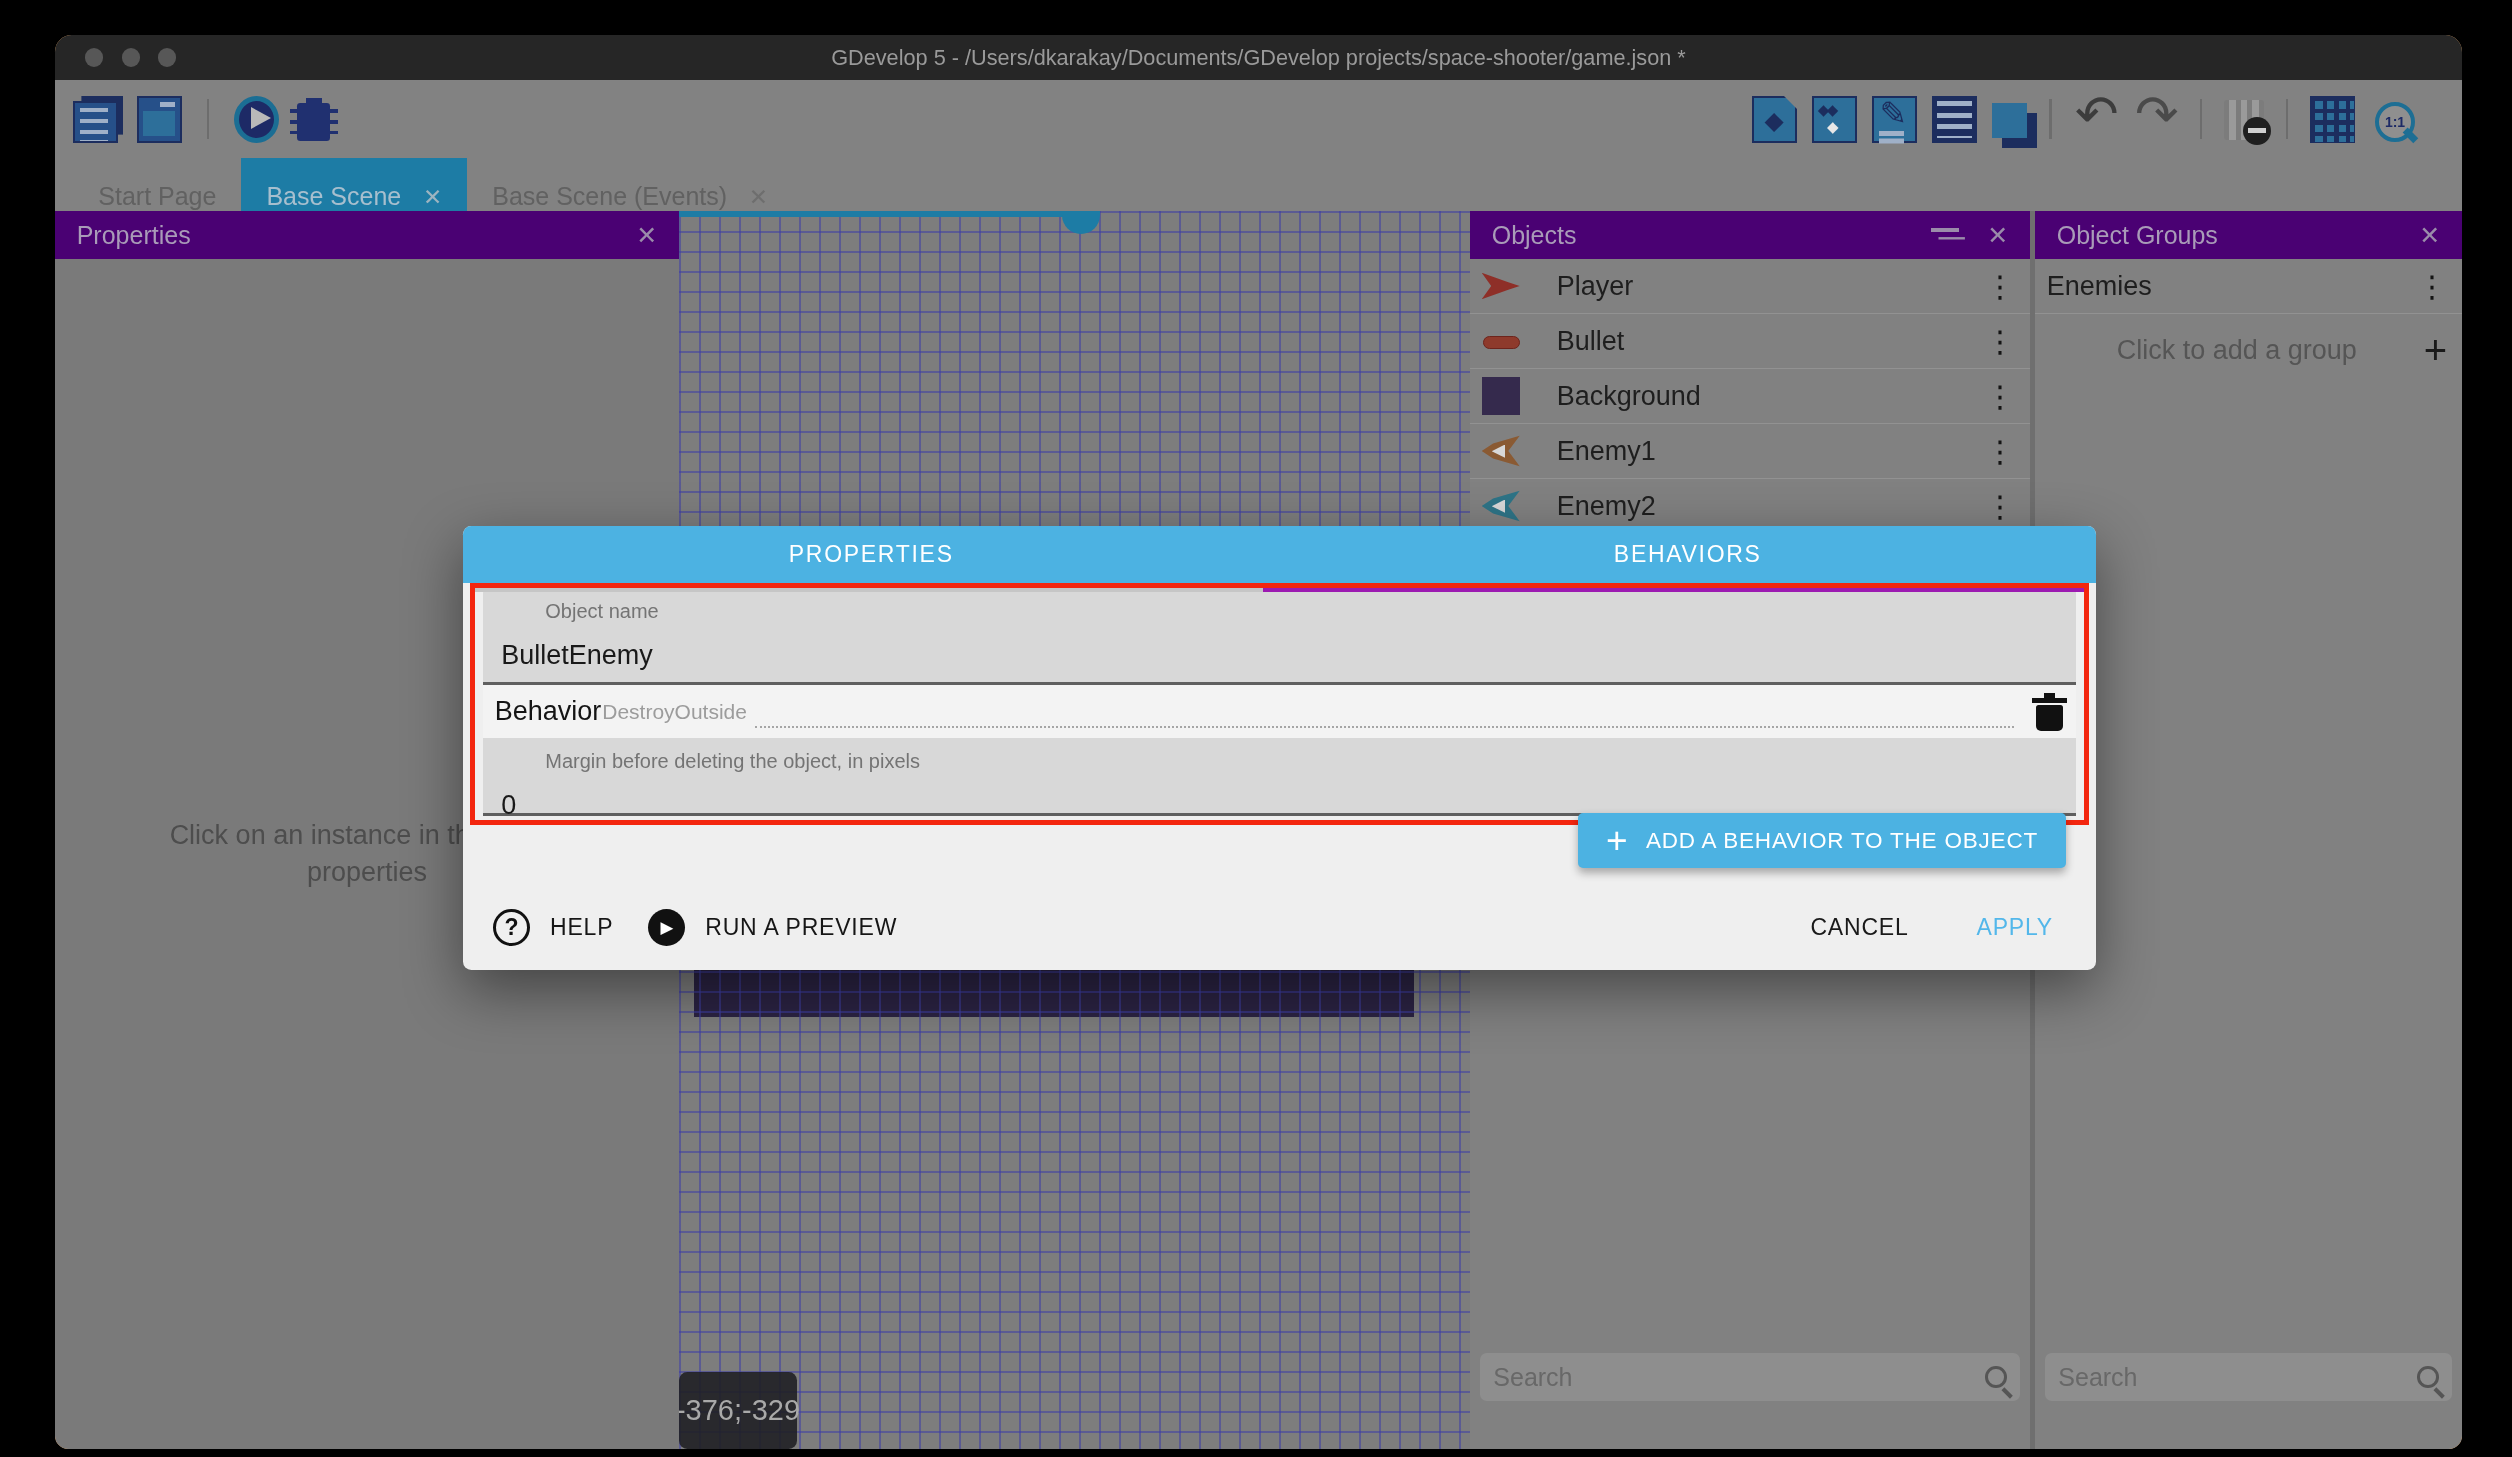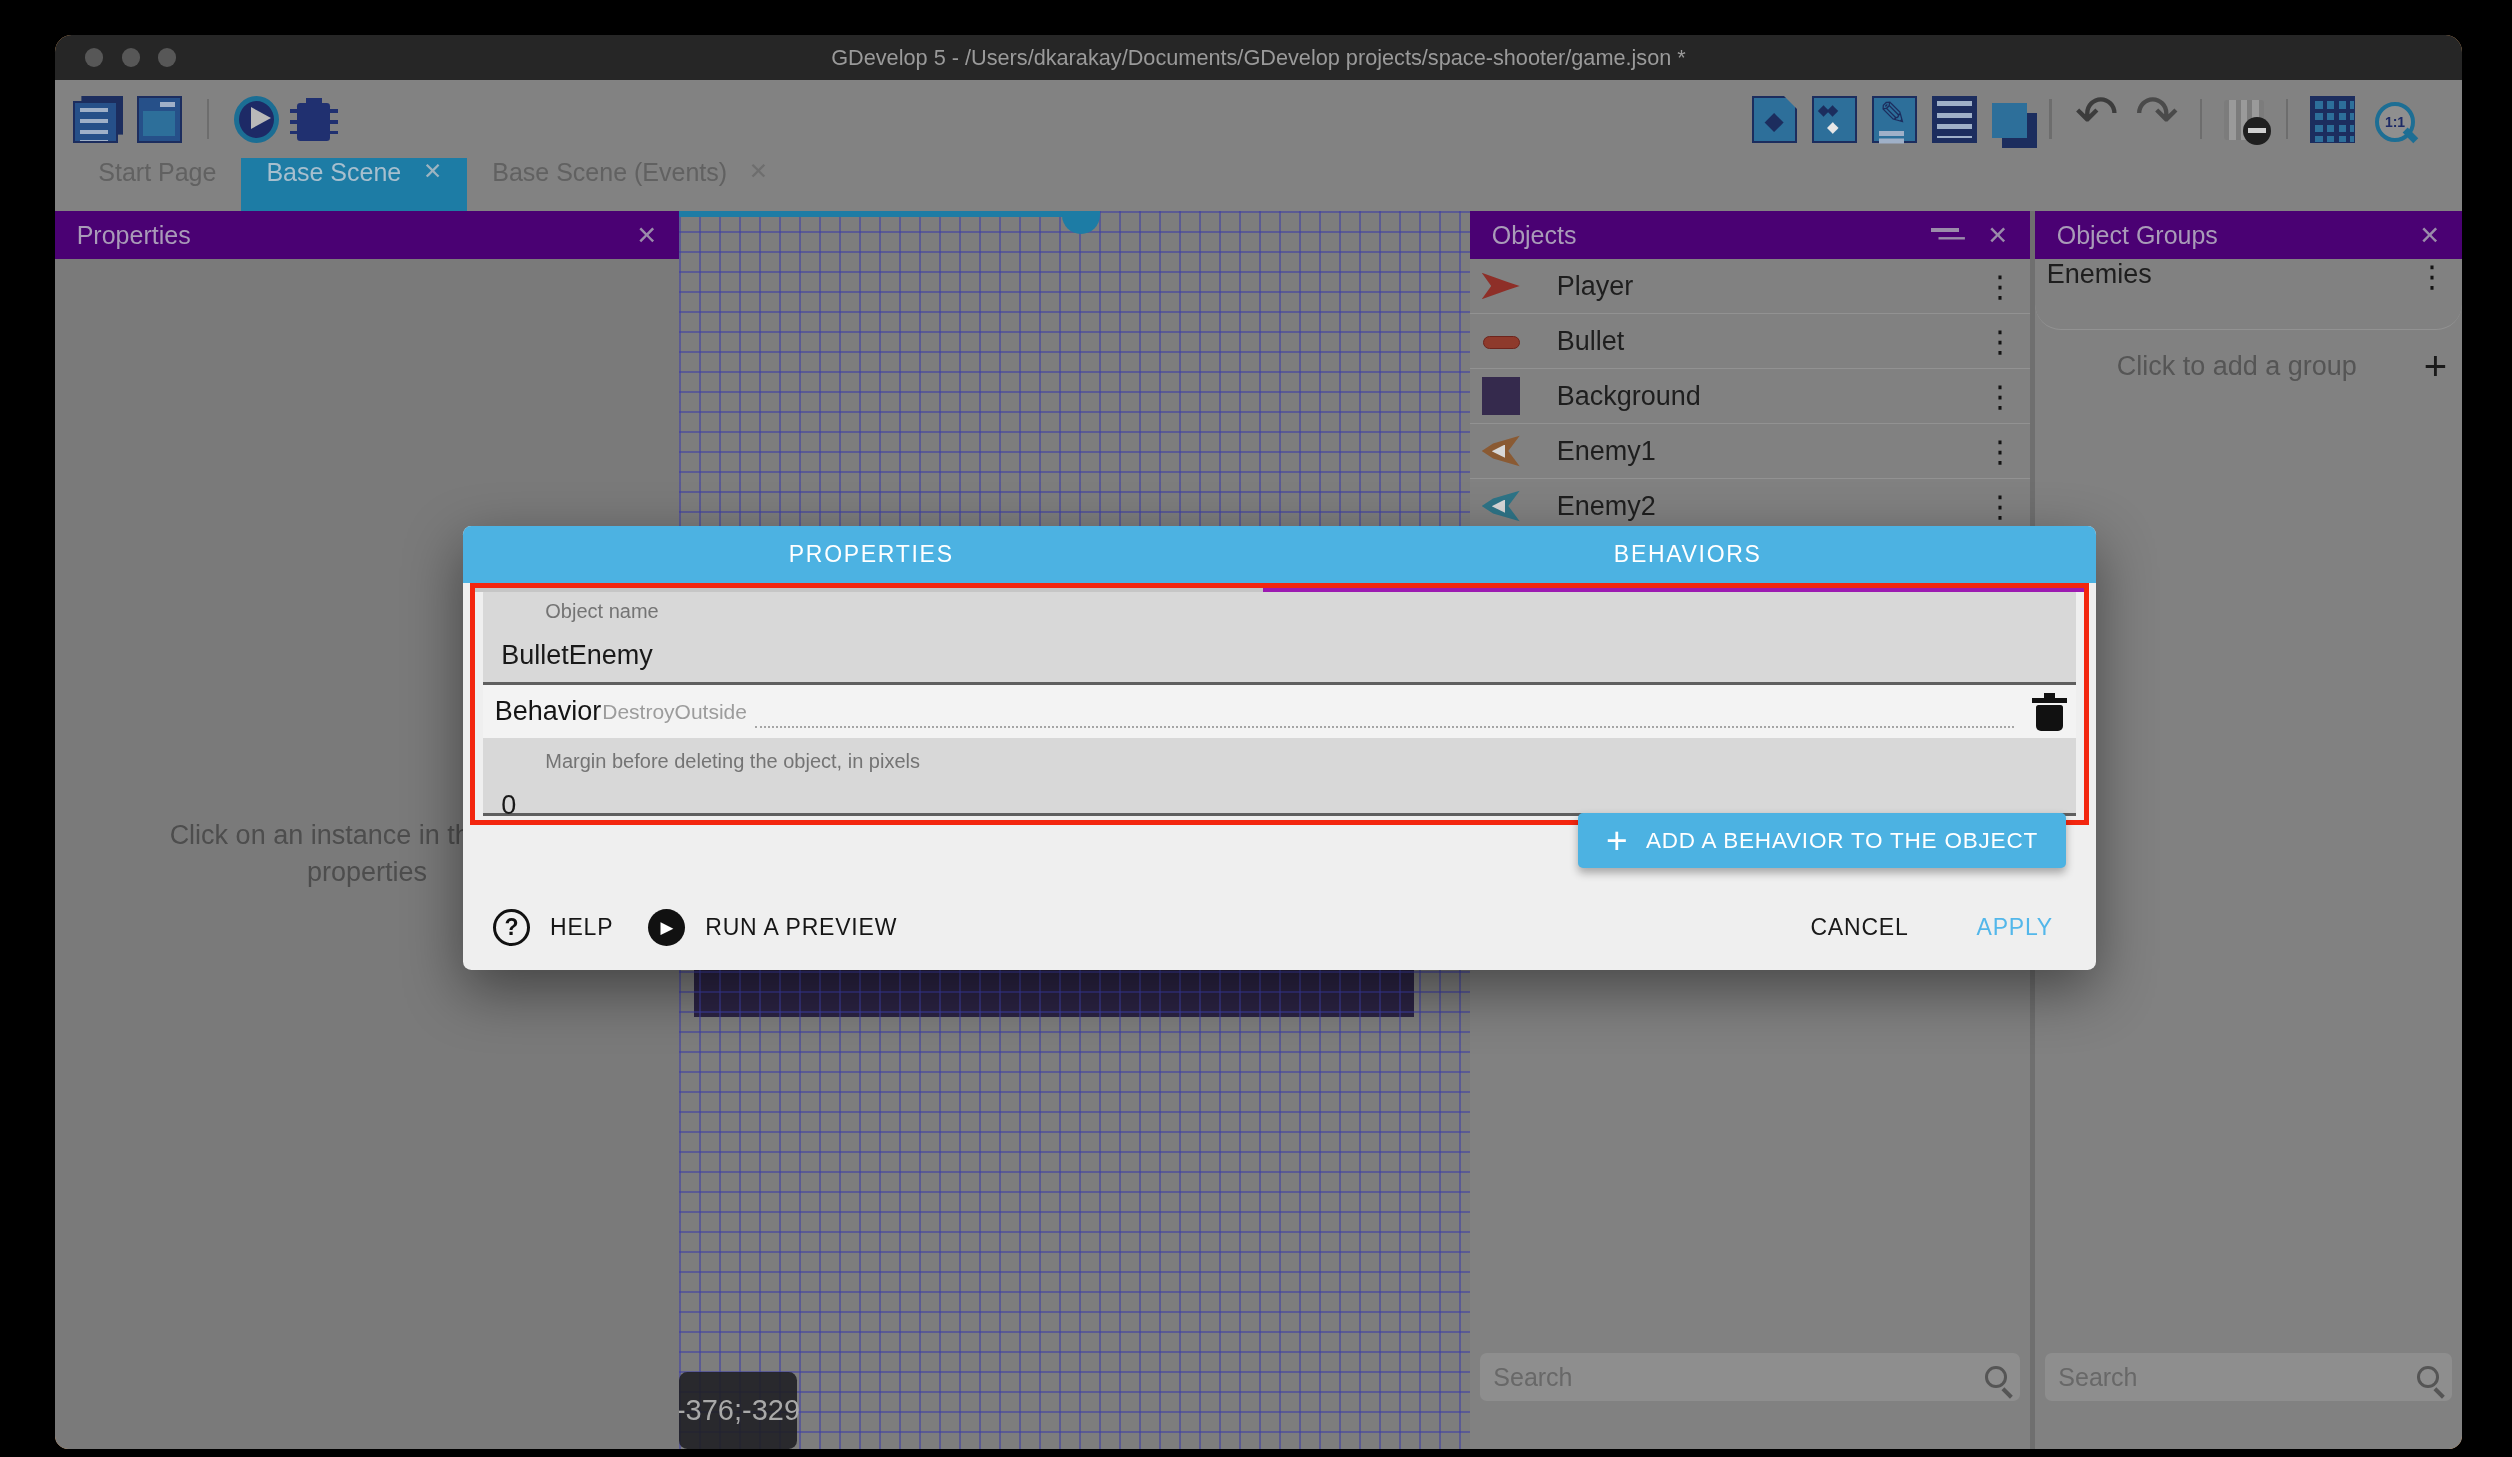--- a/index.html
+++ b/index.html
@@ -52,21 +52,21 @@
   .ti-mask::after { content:""; position:absolute; right:-6.7px; bottom:-5px; width:28px; height:28px; border-radius:50%; background:#1f1f1f; }
   .ti-mask::before { content:""; position:absolute; right:-1.7px; bottom:6.7px; width:18.3px; height:5px; background:#cfcfcf; z-index:1; }
   .ti-grid { background:#2d6f9a; border:1.7px solid #1c2d5e;
       background-image:repeating-linear-gradient(to right,#1c2d5e 0 4.2px, transparent 4.2px 11.7px), repeating-linear-gradient(to bottom,#1c2d5e 0 4.2px, transparent 4.2px 11.7px); }
   .ti-zoom { }
   .ti-zoom::before { content:"1:1"; position:absolute; left:5px; top:6.7px; width:32px; height:32px; border-radius:50%; border:4.2px solid #1d6e94; color:#1d2a66; font-size:14px; font-weight:bold; display:flex; align-items:center; justify-content:center; background:#8f8f8f; }
   .ti-zoom::after { content:""; position:absolute; right:1.7px; bottom:0; width:6.7px; height:15px; background:#1d6e94; transform:rotate(-45deg); }
 
   
   .tabbar { height:53px; background:#828282; flex:0 0 auto; display:flex; align-items:stretch; padding-left:18.3px; }
-  .tab { display:flex; align-items:flex-start; gap:21.7px; padding:0 25px; font-size:25px; color:#616161; }
+  .tab { display:flex; align-items:flex-end; gap:21.7px; padding:0 25px; font-size:25px; color:#616161; }
   .tab .x { color:#6e6e6e; font-size:23px; }
   .tab.active { background:#1d7ca5; color:#a7bfce; }
   .tab.active .x { color:#9db4c0; }
 
   
   .content { flex:1; display:flex; min-height:0; }
   .phead { height:48px; background:#4a0173; color:#a99bb8; font-size:25px; display:flex; align-items:center; padding:0 21.7px; flex:0 0 auto; }
   .phead .sp { flex:1; }
   .phead .x { color:#9a8caa; font-size:25px; }
   .filter-ic { width:28px; height:20px; margin-right:28px; position:relative; }
@@ -92,21 +92,21 @@
   .oi-player { background:#8e2f28; clip-path:polygon(0 15%, 70% 40%, 100% 50%, 70% 60%, 0 85%, 25% 50%); }
   .oi-bullet::before { content:""; position:absolute; left:1.7px; top:14px; width:35px; height:10.8px; border-radius:6.7px; background:#8e3a2c; border:1.7px solid #6d241c; }
   .oi-background { background:#352a4d; }
   .oi-enemy1 { background:#8a5a33; clip-path:polygon(100% 10%, 30% 30%, 0 50%, 30% 70%, 100% 90%, 70% 50%); }
   .oi-enemy1::after, .oi-enemy2::after { content:""; position:absolute; left:10px; top:12.5px; width:13.3px; height:13.3px; background:#d8d8d8; clip-path:polygon(0 50%, 100% 0, 100% 100%); }
   .oi-enemy2 { background:#2e7487; clip-path:polygon(100% 10%, 30% 30%, 0 50%, 30% 70%, 100% 90%, 70% 50%); }
 
   .vdivider { width:5px; background:#6f6f6f; }
 
   .panel-groups { width:427px; background:#818181; display:flex; flex-direction:column; position:relative; }
-  .grow { height:71px; display:flex; padding:0 15px 0 11.7px; border-bottom:1.7px solid #929292; flex:0 0 auto;border-radius:26px; }
+  .grow { height:55px; display:flex; align-items:center; padding:0 15px 0 11.7px; border-bottom:1.7px solid #929292; flex:0 0 auto; }
   .grow .gname { font-size:27px; color:#1e1e1e; }
   .grow .dots { margin-left:auto; color:#141414; font-size:30px; }
   .addrow { height:72px; display:flex; align-items:center; padding:0 15px; flex:0 0 auto; }
   .addrow .addlabel { flex:1; text-align:center; color:#555; font-size:27px; }
   .addrow .plus { color:#1a1a1a; font-size:40px; font-weight:300; }
 
   .searchbox { position:absolute; left:10px; right:10px; bottom:48px; height:48px; background:#8e8e8e; border-radius:6.7px; display:flex; align-items:center; padding:0 13.3px; }
   .searchbox input { flex:1; border:none; outline:none; background:transparent; font-size:25px; color:#3a3a3a; font-family:"Liberation Sans", sans-serif; }
   .searchbox input::placeholder { color:#686868; }
   .mag { width:21.7px; height:21.7px; border:3.3px solid #555; border-radius:50%; position:relative; flex:0 0 auto; }

